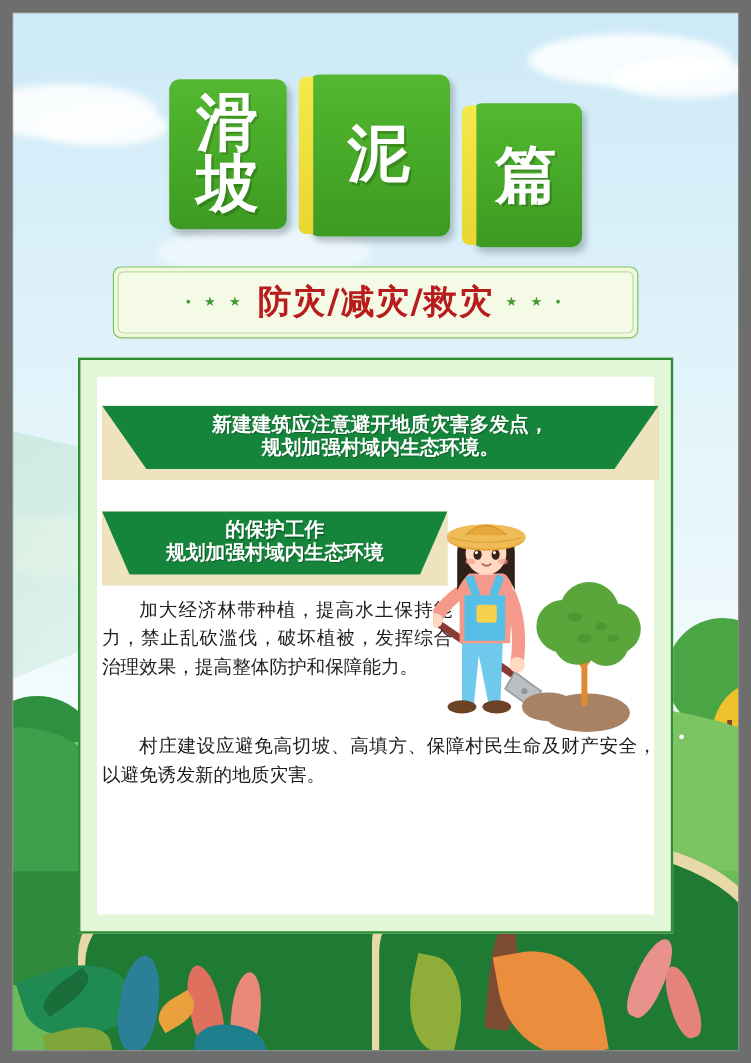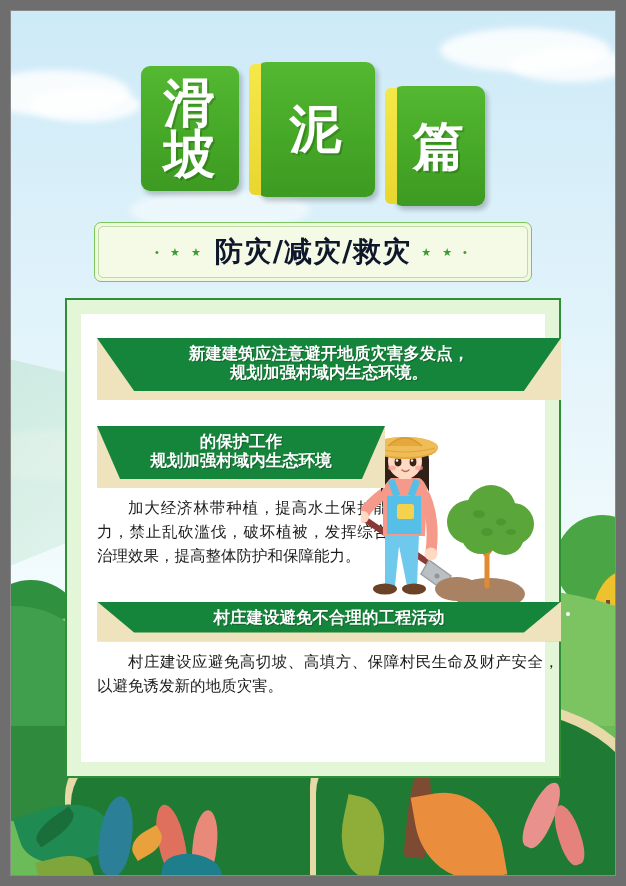--- a/index.html
+++ b/index.html
@@ -75,34 +75,34 @@
     position:absolute;left:84px;top:212px;width:438px;height:60px;
     border:1.5px solid #7ec45c;border-radius:7px;background:#f0f8df;
     box-sizing:border-box;padding:3px;
   }
   .sub-inner{
     width:100%;height:100%;border:1.5px solid #b9dfa2;border-radius:5px;
     background:#f4fae6;box-sizing:border-box;
     display:flex;align-items:center;justify-content:center;gap:10px;
   }
   .sub-text{
-    color:#0f172a;font-size:28px;font-weight:bold;letter-spacing:1px;
+    color:#b91c1c;font-size:28px;font-weight:bold;letter-spacing:1px;
     font-family:"DejaVu Sans","Liberation Sans",sans-serif;
     text-align:right;
   }
   .stars{color:#3c9b2e;font-size:11px;letter-spacing:4px;line-height:1;}
 
   
   .card{
     position:absolute;left:55px;top:288px;width:496px;height:480px;
     border:2px solid #2f8f37;background:#e3f6d8;box-sizing:border-box;padding:14px;
   }
   .card-inner{
     width:100%;height:100%;background:#ffffff;box-sizing:border-box;
-    padding:24px 16px 10px 16px;position:relative;
+    padding:24px 16px 10px 4px;position:relative;
   }
 
   
   .banner{position:relative;margin:0 auto 0 auto;}
   .banner .back{
     position:absolute;left:0;top:0;width:100%;height:100%;
     background:#efe3bd;
     clip-path:polygon(0 0,100% 0,100% 100%,0 100%);
     box-shadow:2px 3px 4px rgba(0,0,0,.18);
   }
@@ -342,27 +342,20 @@
           <div class="back"></div>
           <div class="front"></div>
           <div class="txt">
             <div>的保护工作</div>
             <div>规划加强村域内生态环境</div>
           </div>
         </div>
         <p class="para p1">加大经济林带种植，提高水土保持能力，禁止乱砍滥伐，破坏植被，发挥综合治理效果，提高整体防护和保障能力。</p>
 
         <div style="height:18px;"></div>
-        <div class="banner b3">
-          <div class="back"></div>
-          <div class="front"></div>
-          <div class="txt">
-            <div>村庄建设避免不合理的工程活动</div>
-          </div>
-        </div>
         <p class="para p2">村庄建设应避免高切坡、高填方、保障村民生命及财产安全，以避免诱发新的地质灾害。</p>
 
       </div>
     </div>
 
   </div>
   <div class="frame"></div>
 </div>
 
 </body></html>

